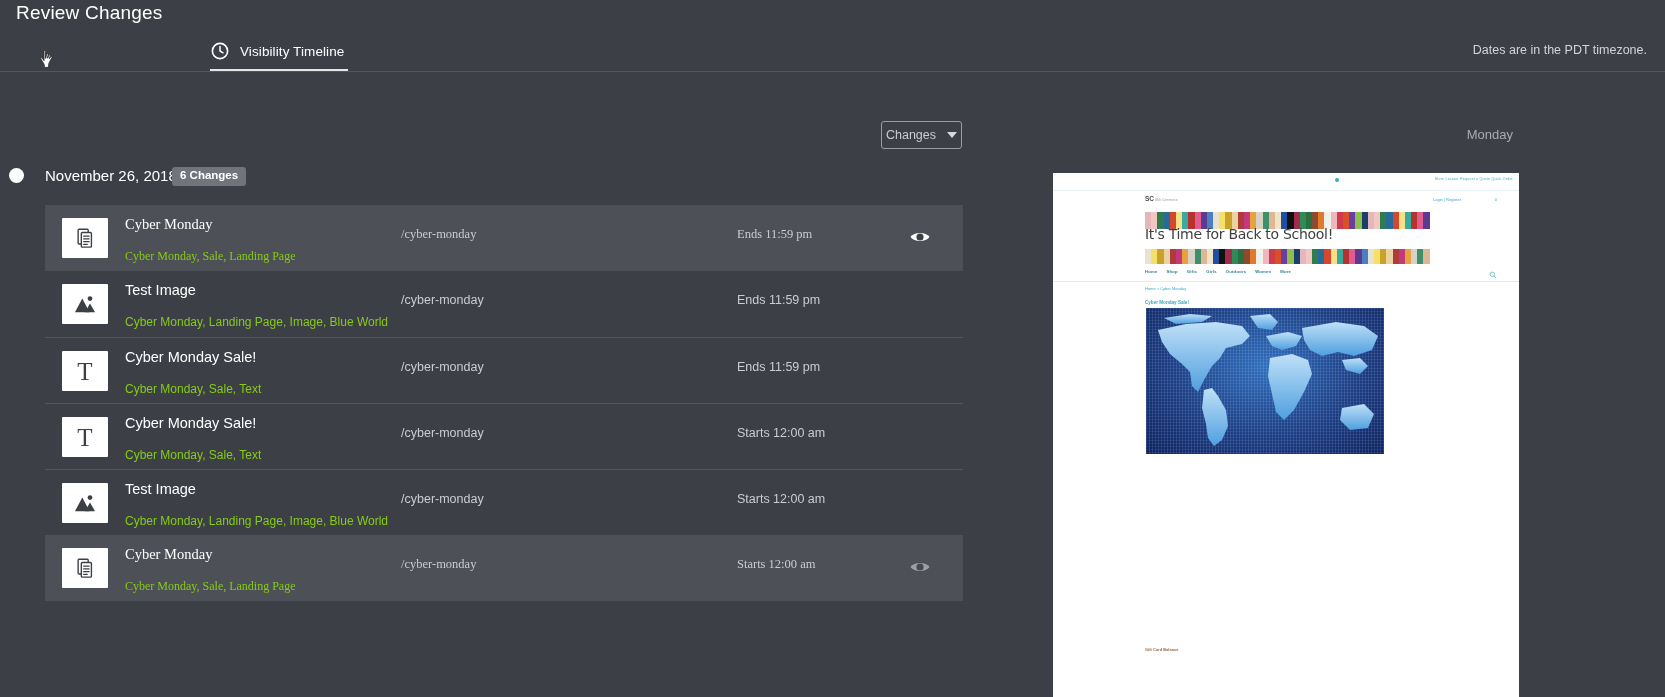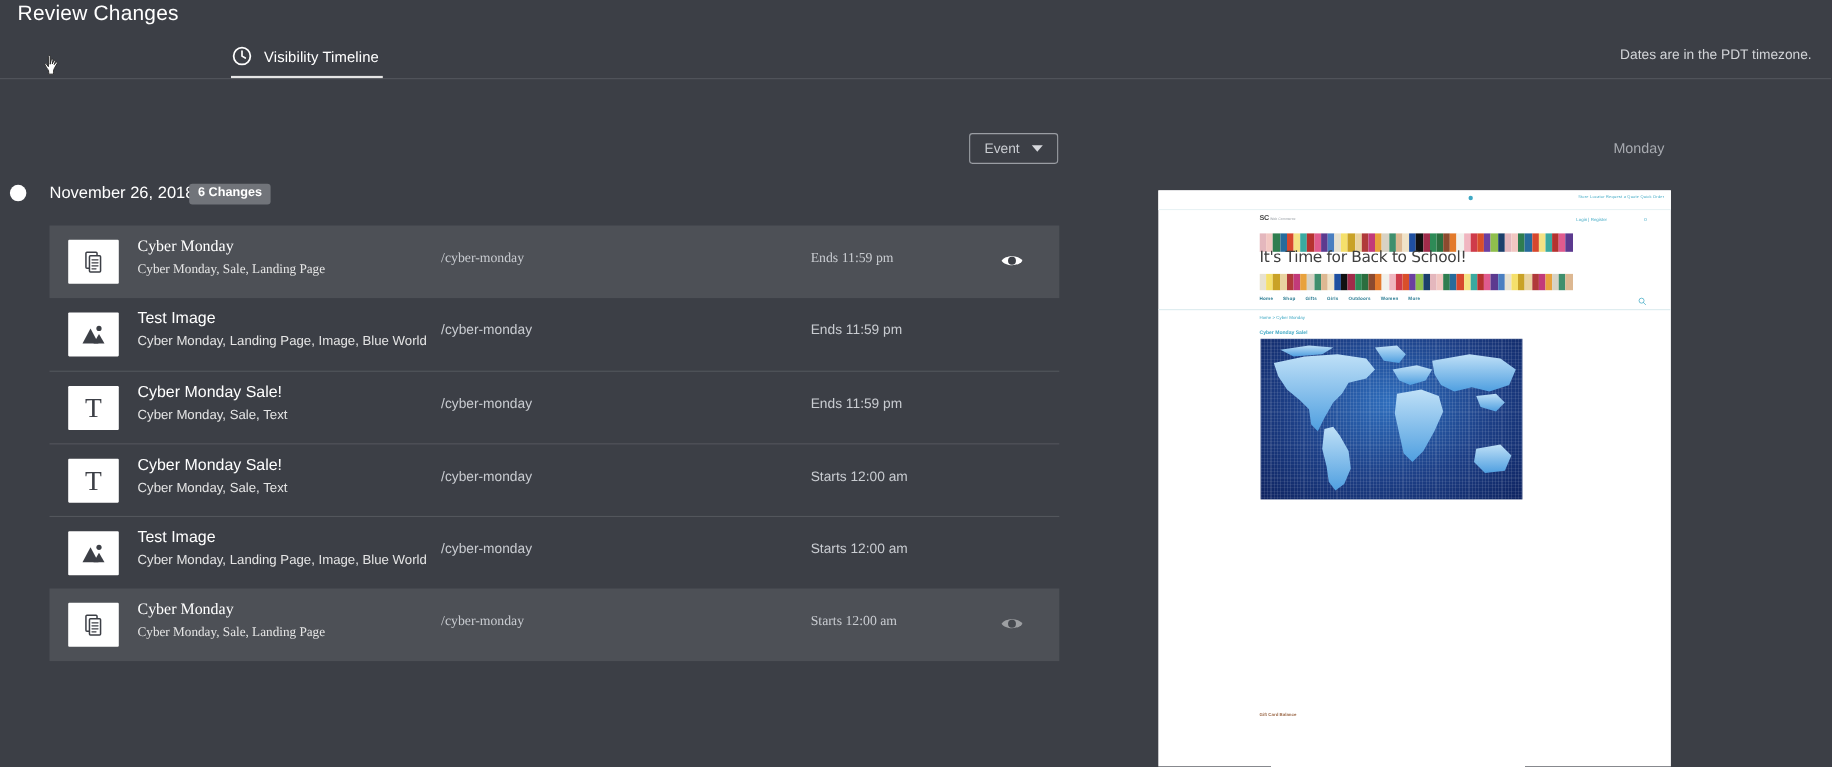--- a/index.html
+++ b/index.html
@@ -199,23 +199,23 @@
   .row-name {
     position: absolute;
     left: 80px;
     top: 11px;
     font-size: 14.5px;
     color: #ffffff;
   }
   .row-tags {
     position: absolute;
     left: 80px;
-    top: 32px;
+    top: 44px;
     font-size: 12px;
-    color: #e5e5e5;
+    color: #84cc16;
   }
   .row-location {
     position: absolute;
     left: 356px;
     top: 22px;
     font-size: 12.5px;
     color: #c9ccd1;
   }
   .row-event {
     position: absolute;
@@ -431,21 +431,21 @@
 
   <span class="cursor">
     <svg viewBox="0 0 20 24" width="20" height="24">
       <path d="M6 3.2 c0-1 1.6-1 1.6 0 v7.2 l1-4.1 c.2-1 1.8-.7 1.6.3 l-.7 3.6 1.2-2.7c.4-.9 1.9-.4 1.5.6l-.9 2.6 1.3-1.9c.6-.8 1.9 0 1.3 1l-2.1 3.6c-.9 1.6-1.2 2.8-1.2 4.4v1.6H6.3v-1.6c0-2-1-2.8-1.9-4.3L2.9 11c-.5-.9.8-1.7 1.4-.8l1.7 2.4z" fill="#ffffff" stroke="#2b2b2b" stroke-width=".9" stroke-linejoin="round"></path>
     </svg>
   </span>
 
   <div class="timezone-note">Dates are in the PDT timezone.</div>
 
   <button class="filter-button">
-    <span>Event</span>
+    <span>Changes</span>
     <span class="caret"></span>
   </button>
 
   <div class="close-link">Monday</div>
 
   <span class="date-dot"></span>
   <div class="date-label">November 26, 2018</div>
   <div class="changes-badge">6 Changes</div>
 
   <div class="table">

